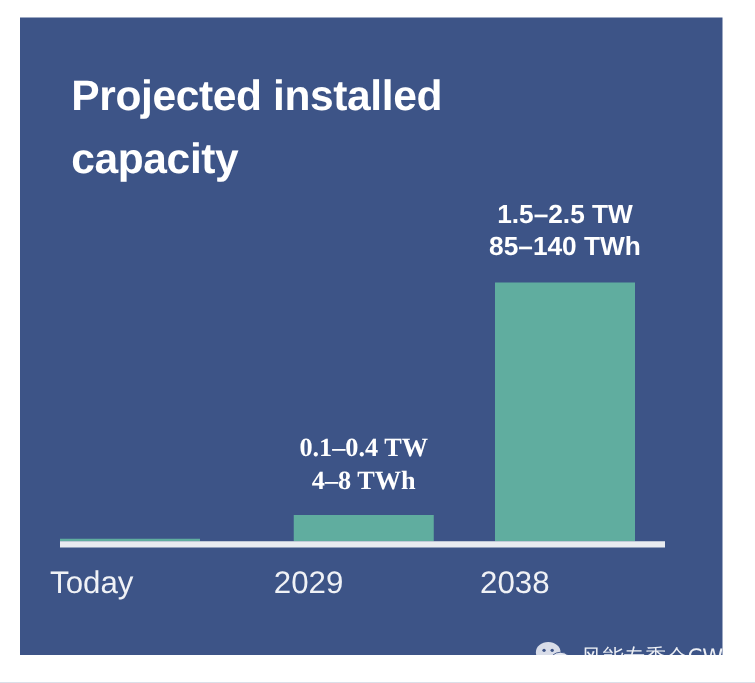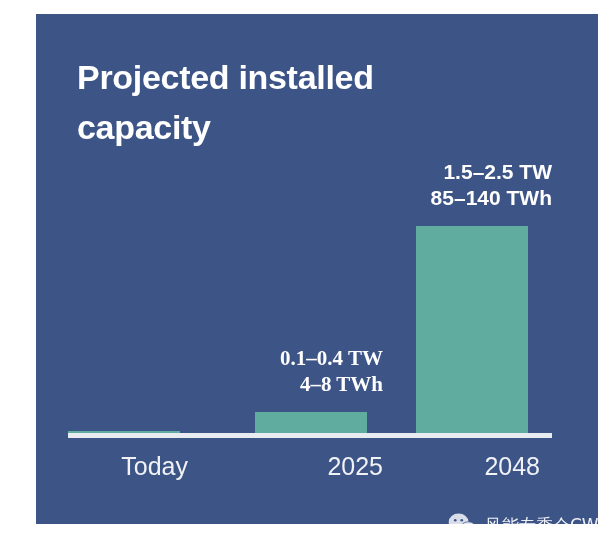--- a/index.html
+++ b/index.html
@@ -24,21 +24,20 @@
 
   
   #slide {
     position: absolute;
     left: 16px;
     top: 14px;
     width: 562px;
     height: 510px;
     background: #3d5487;
     overflow: hidden;
-    margin-left: 20px;
   }
 
   
   #chart-title {
     position: absolute;
     left: 41px;
     top: 38px;
     width: 430px;
     color: #ffffff;
     font-size: 34px;
@@ -70,31 +69,31 @@
     height: 5px;
     background: #e8ebf0;
   }
 
   .value-label {
     position: absolute;
     color: #ffffff;
     font-size: 21px;
     font-weight: bold;
     line-height: 26px;
-    text-align: right;
+    text-align: center;
     white-space: pre-line;
   }
 
   .tick-label {
     position: absolute;
     color: #f0f2f6;
     font-size: 25px;
     font-weight: normal;
     line-height: 30px;
-    text-align: right;
+    text-align: left;
   }
 
   
   #watermark {
     position: absolute;
     left: 412px;
     top: 498px;
     display: flex;
     align-items: center;
     gap: 7px;
@@ -136,23 +135,23 @@
 
 
       <div class="value-label" style="left:203px; top:331px; width:144px;font-family:Liberation Serif, serif;">0.1–0.4 TW
 4–8 TWh</div>
 
       <div class="value-label" style="left:356px; top:145px; width:160px;">1.5–2.5 TW
 85–140 TWh</div>
 
       <div class="tick-label" style="left:24px; top:437px; width:128px;">Today</div>
 
-      <div class="tick-label" style="left:203px; top:437px; width:144px;">2025</div>
+      <div class="tick-label" style="left:203px; top:437px; width:144px;">2029</div>
 
-      <div class="tick-label" style="left:368px; top:437px; width:136px;">2048</div>
+      <div class="tick-label" style="left:368px; top:437px; width:136px;">2038</div>
 
     </div>
 
     <div id="watermark">
       <span class="wm-icon">
         <svg viewBox="0 0 34 28" width="30" height="26" xmlns="http://www.w3.org/2000/svg">
           <ellipse cx="12" cy="10.5" rx="11.2" ry="9.4" fill="#e7eaf1"></ellipse>
           <polygon points="6,17 4.2,23 9.8,19.6" fill="#e7eaf1"></polygon>
           <circle cx="8.2" cy="8.6" r="1.5" fill="#3d5487"></circle>
           <circle cx="15.6" cy="8.6" r="1.5" fill="#3d5487"></circle>

